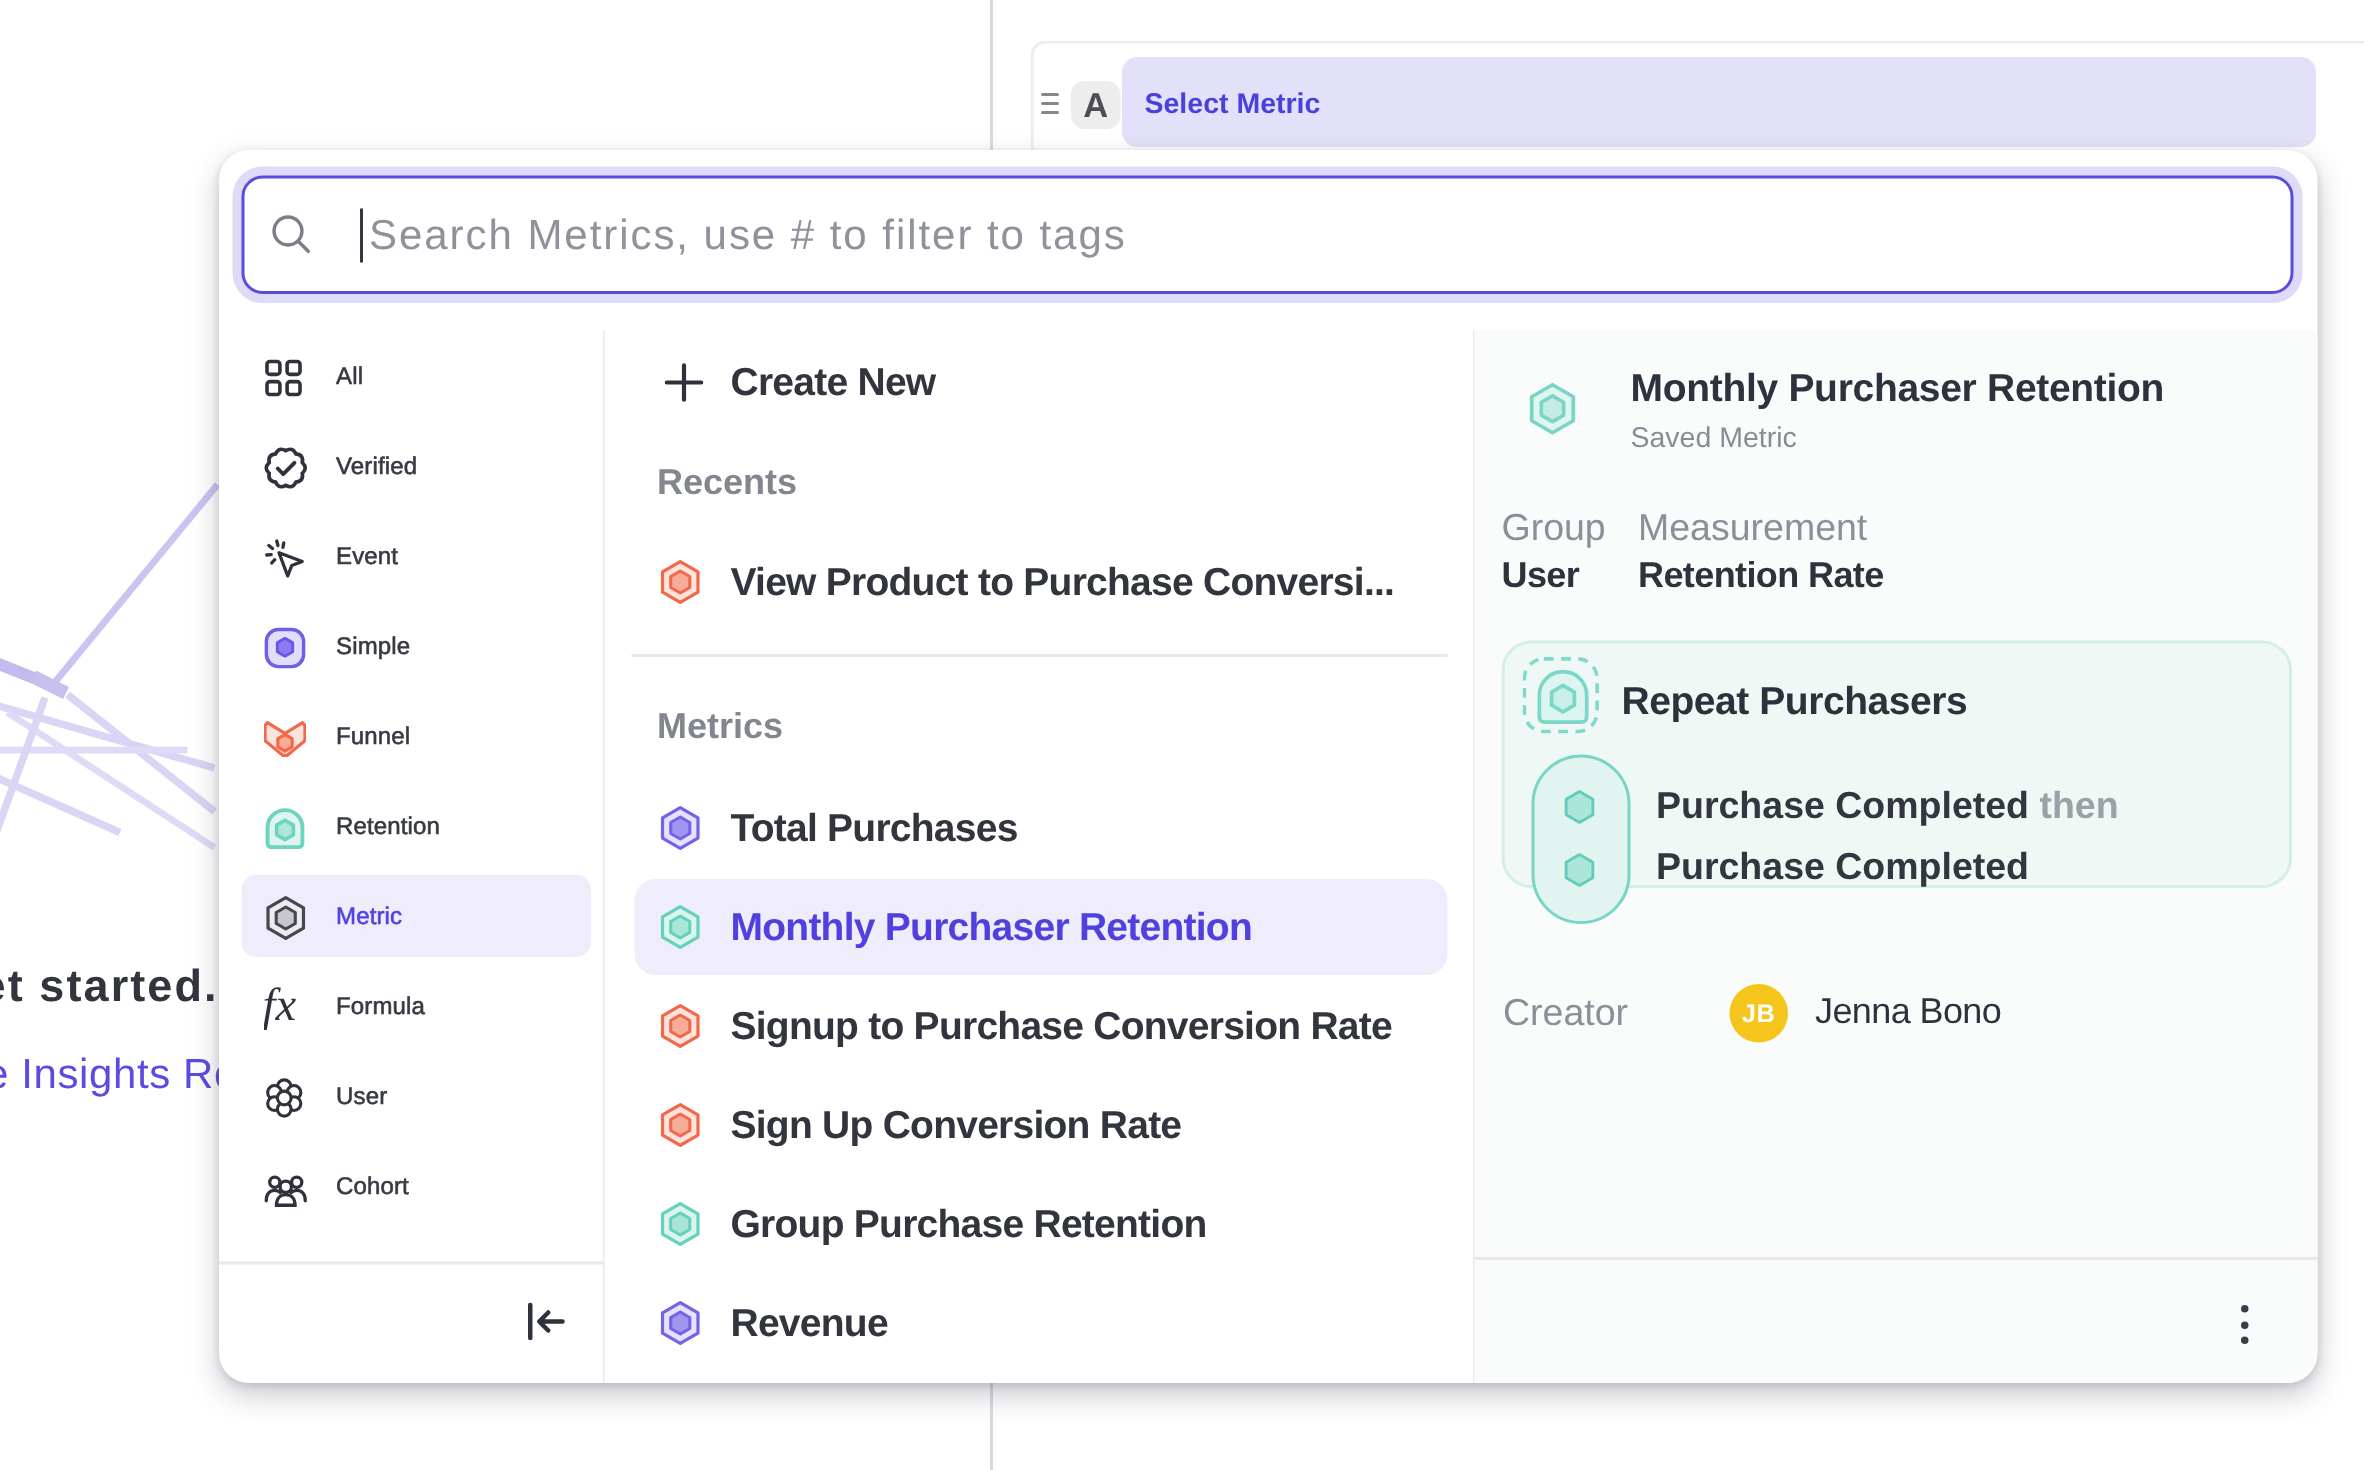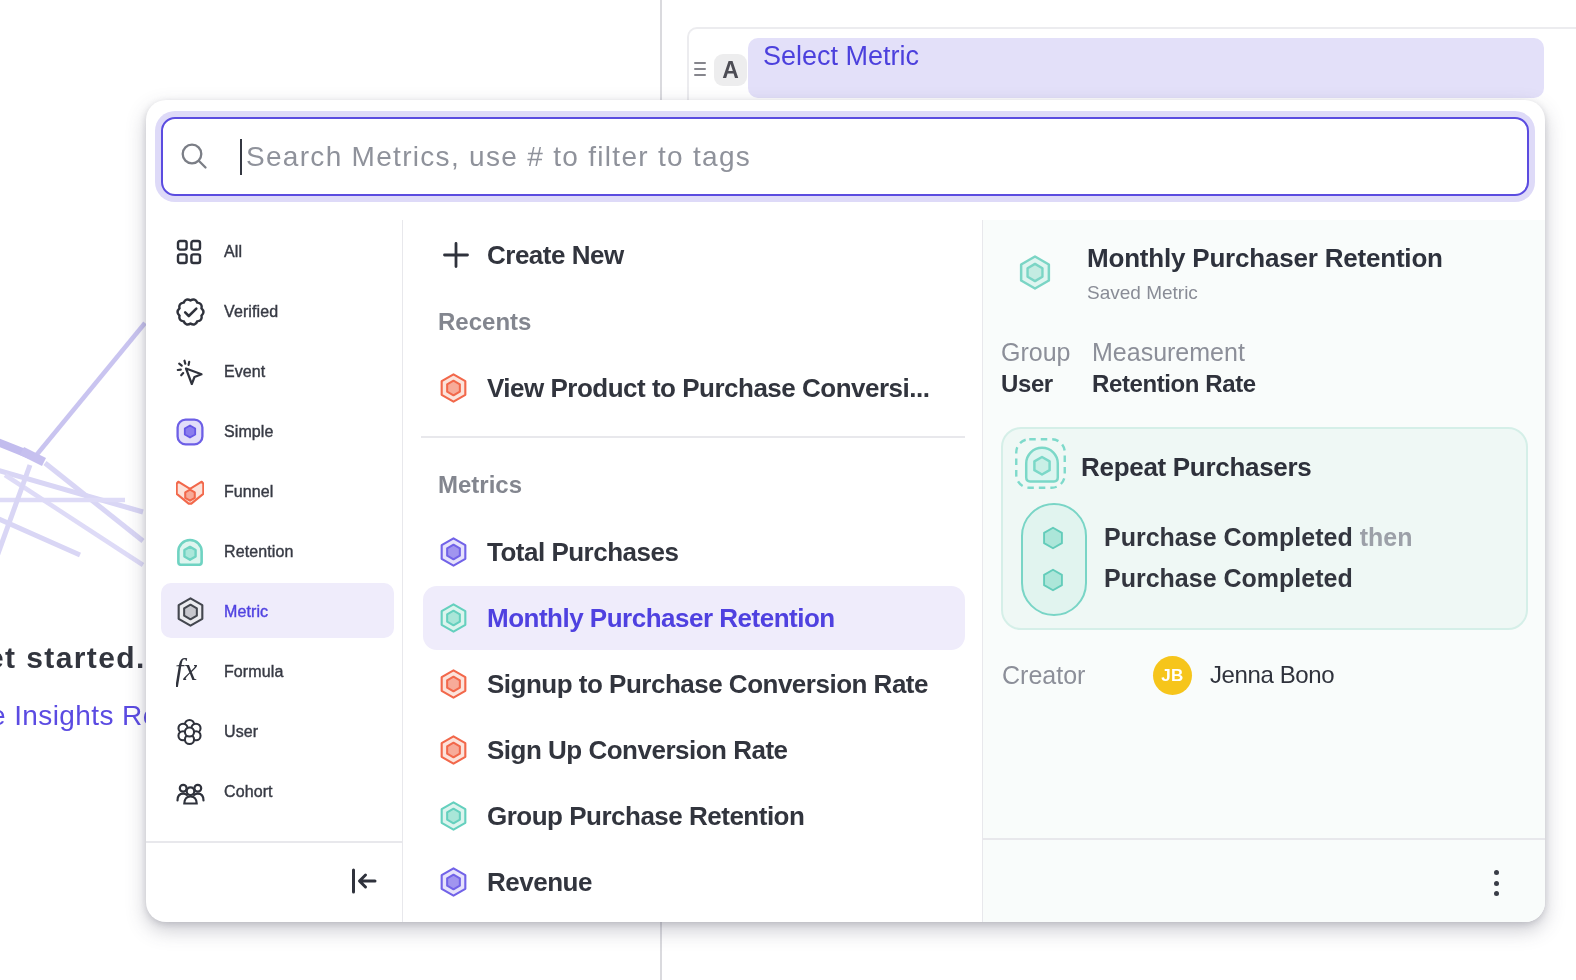--- a/index.html
+++ b/index.html
@@ -11,21 +11,21 @@
   .bgtext1 { left:-13px; top:641px; font-size:30px; font-weight:bold; color:#32353e; letter-spacing:1.4px;}
   .bgtext2 { left:-10px; top:700px; font-size:28px; color:#5b4be2; letter-spacing:0.4px; }
   
   .topcard { left:687px; top:27px; width:895px; height:76px; background:#fff;
     border:2px solid #ececef; border-radius:10px 0 0 0; border-bottom:none; border-right:none;}
   .burger { left:694px; top:62px; width:11.5px; }
   .burger div { height:2.4px; background:#86868d; margin-bottom:3.4px; border-radius:2px;}
   .abadge { left:714px; top:54px; width:33px; height:32px; background:#ededee; border-radius:9px;
     color:#4d4d55; font-weight:bold; font-size:23px; text-align:center; line-height:32px; }
   .selbar { left:748px; top:38px; width:796px; height:60px; background:#e3e0f9; border-radius:10px; }
-  .selbartext { left:763px; top:26px; height:60px; line-height:60px; font-size:27px; font-weight:normal; color:#4c40dd; }
+  .selbartext { left:763px; top:40px; height:60px; line-height:60px; font-size:19px; font-weight:bold; color:#4c40dd; }
 
   
   .modal { left:146px; top:100px; width:1399px; height:822px; background:#fff; border-radius:20px;
     box-shadow:0 8px 20px rgba(70,70,90,0.28), 0 2px 6px rgba(70,70,90,0.18); }
   .minner { position:absolute; inset:0; border-radius:20px; overflow:hidden; }
   .searchbox { left:15px; top:17px; width:1368px; height:79px; background:#fff;
     border:2px solid #5b4ce0; border-radius:14px; box-shadow:0 0 0 6px #dedaf8; }
   .phtext { left:100px; top:17px; height:84px; line-height:79px; font-size:28px; color:#8f929b; letter-spacing:1.3px; }
   .caret { left:94px; top:39px; width:2px; height:36px; background:#343741; }
 
@@ -44,21 +44,21 @@
   .mrow .lb { position:absolute; left:83px; top:50%; transform:translateY(-50%);
     font-size:26px; color:#32353e; font-weight:bold; letter-spacing:-0.5px; white-space:nowrap;}
   .seclab { position:absolute; left:34px; font-size:24px; font-weight:bold; color:#83868f; }
   .middiv { position:absolute; left:17px; top:216px; width:544px; height:1.5px; background:#e8e8ec; }
 
   .rpanel { left:837px; top:120px; width:562px; height:702px; background:#f9fcfb; }
   .rtitle { position:absolute; left:104px; top:23px; font-size:26px; font-weight:bold; color:#2e323d; letter-spacing:-0.2px; white-space:nowrap; }
   .rsub { position:absolute; left:104px; top:62px; font-size:19px; color:#898c96; }
   .rlab { font-size:25px; color:#8c8f99; position:absolute; }
   .rval { font-size:24px; color:#2f323c; position:absolute; font-weight:bold; letter-spacing:-0.4px; }
-  .rcard { position:absolute; left:18px; top:207px; width:527px; height:203px; background:#eff8f5;
+  .rcard { position:absolute; left:18px; top:207px; width:527px; height:165px; background:#eff8f5;
     border:2px solid #d5efe8; border-radius:20px;padding-left:12px; }
   .dashbox { position:absolute; left:14px; top:11px; width:51px; height:51px; }
   .rcardtitle { position:absolute; left:78px; top:23px; font-size:26px; font-weight:bold; color:#2e313b; letter-spacing:-0.3px; }
   .pill { position:absolute; left:18px; top:74px; width:66px; height:113px; background:#e1f4ef;
     border:2px solid #79d5c6; border-radius:33px; }
   .pcline { position:absolute; font-size:25px; font-weight:bold; color:#33363f; white-space:nowrap;}
   .pcline .then { color:#9ca0a8; font-weight:bold; }
   .rfootdiv { position:absolute; left:0; top:618px; width:562px; height:1.5px; background:#e8e8ec; }
   .avatar { position:absolute; left:170px; top:436px; width:39px; height:39px; border-radius:50%;
     background:#f6c51b; color:#fff; font-weight:bold; font-size:17px; text-align:center; line-height:39px; letter-spacing:0.5px;}

